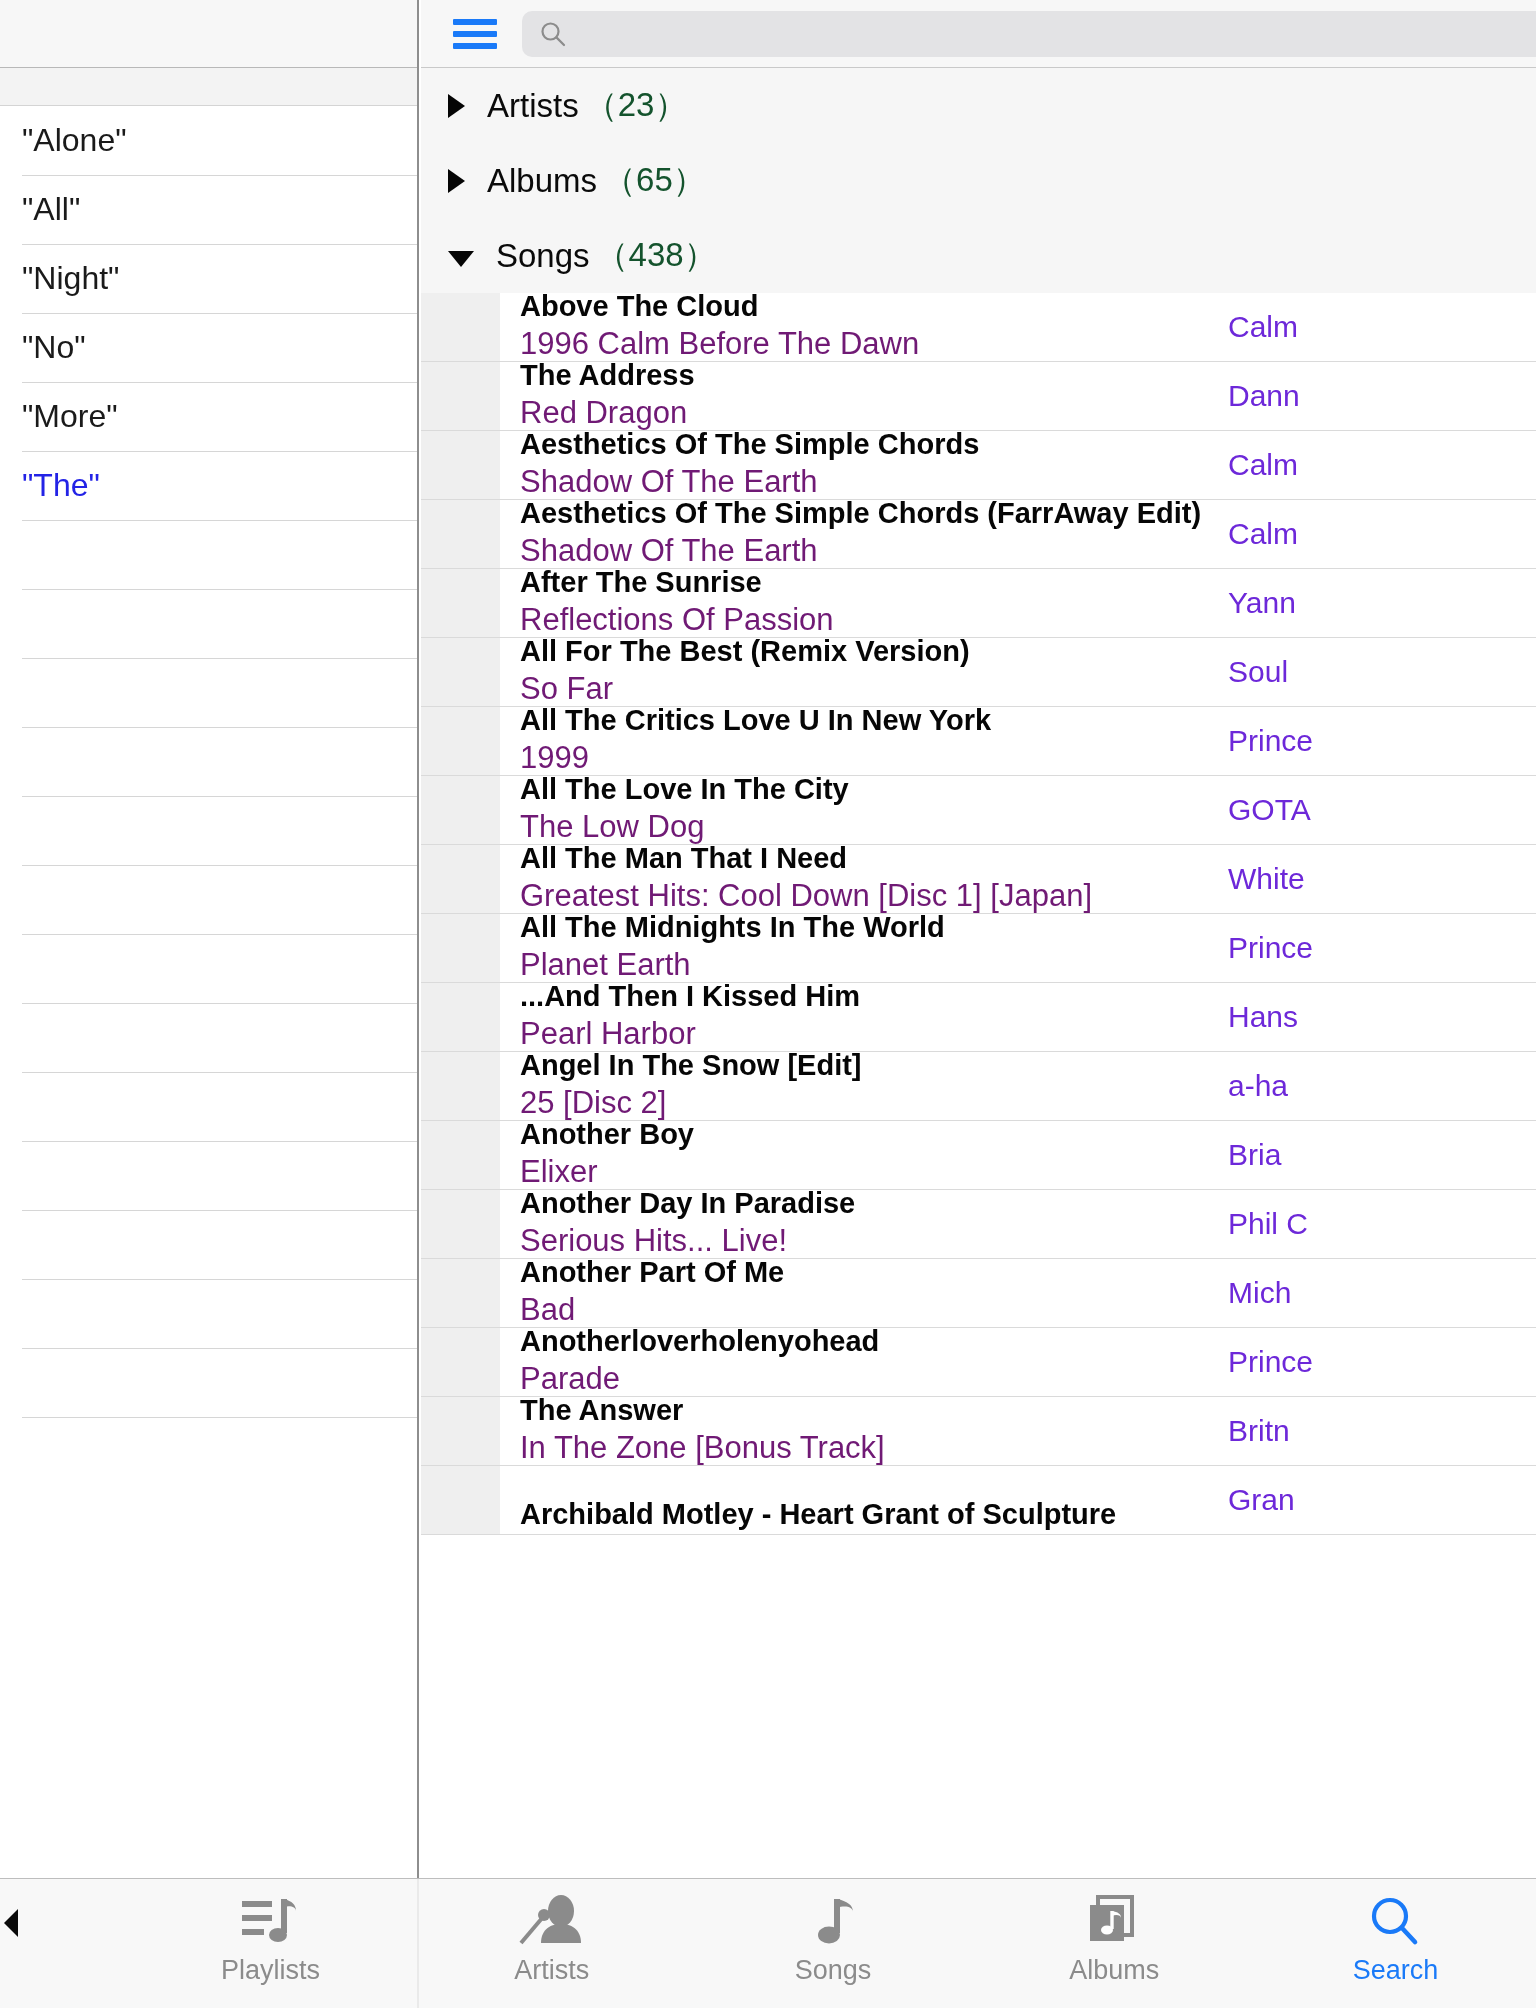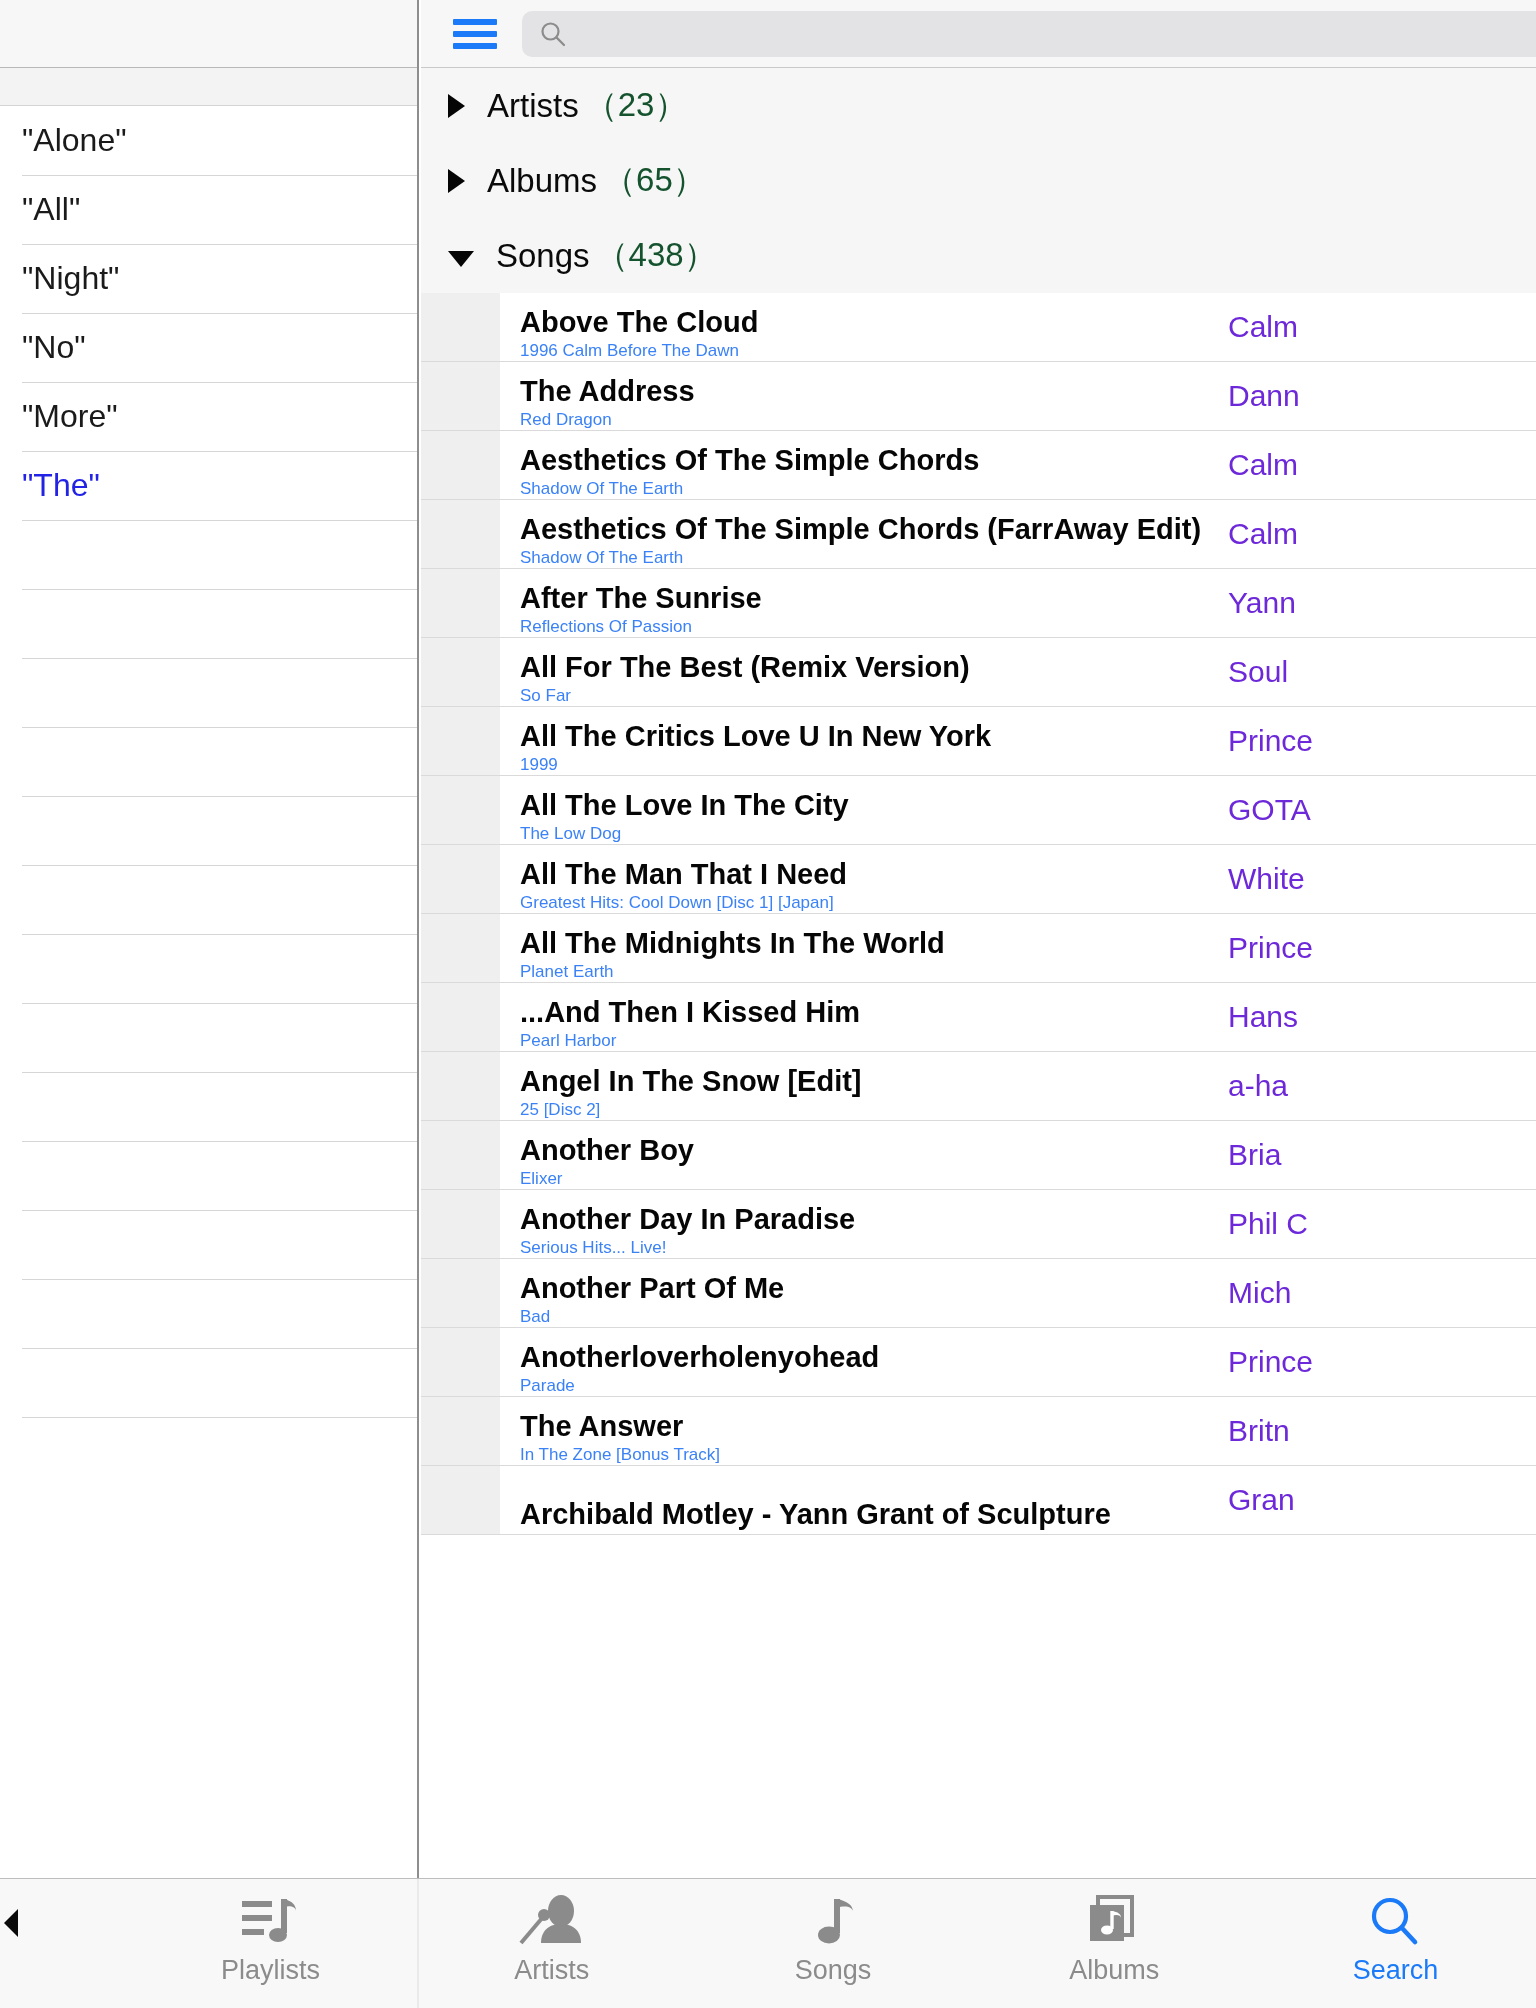--- a/index.html
+++ b/index.html
@@ -122,21 +122,21 @@
   }
   .song-main {
     flex:1 1 auto; position:relative; padding-left:20px; overflow:hidden;
     display:flex; flex-direction:column; justify-content:flex-end;
   }
   .song-title {
     font-size:29px; font-weight:700; color:#060606;
     line-height:1.05; white-space:nowrap;
   }
   .song-album {
-    font-size:17px; color:#3b82f6; line-height:1.1; margin-top:5px; white-space:nowrap;
+    font-size:31px; color:#701a75; line-height:1.1; margin-top:5px; white-space:nowrap;
   }
   .song-artist {
     position:absolute; left:728px; top:50%; transform:translateY(-50%);
     font-size:30px; color:#6d28d9; white-space:nowrap;
   }
 
   
   .tabbar {
     position:absolute; left:0; bottom:0; width:1536px; height:130px;
     background:rgba(247,247,247,0.88);
@@ -423,21 +423,21 @@
             <div class="song-art"></div>
             <div class="song-main">
               <div class="song-title">The Answer</div>
               <div class="song-album">In The Zone [Bonus Track]</div>
               <div class="song-artist">Britn</div>
             </div>
           </div>
           <div class="song-row">
             <div class="song-art"></div>
             <div class="song-main">
-              <div class="song-title">Archibald Motley - Yann Grant of Sculpture</div>
+              <div class="song-title">Archibald Motley - Heart Grant of Sculpture</div>
               <div class="song-album"></div>
               <div class="song-artist">Gran</div>
             </div>
           </div>
         </div>
       </div>
   </div>
 
   <div class="tabbar">
     <div class="back-chevron"></div>

